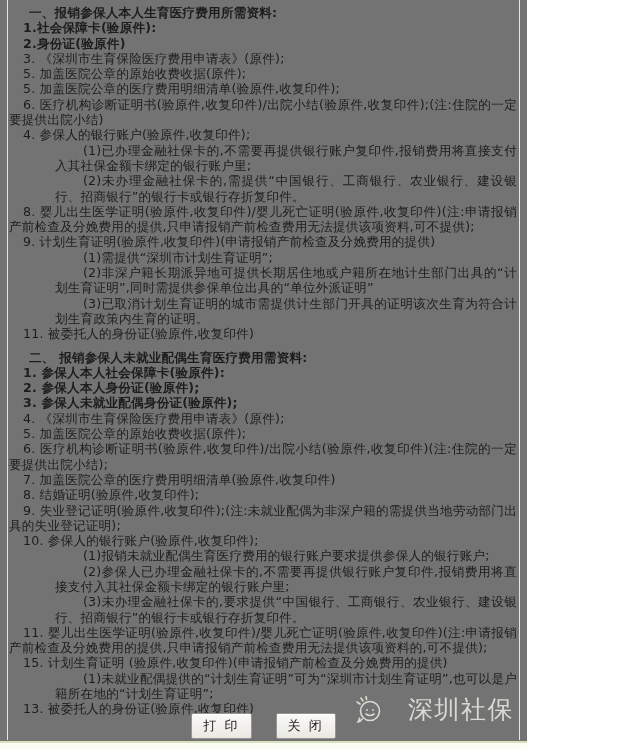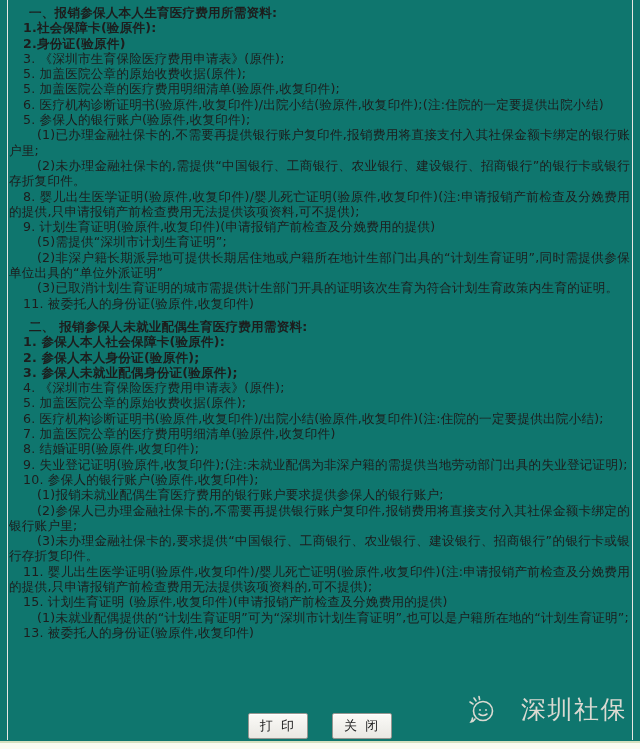--- a/index.html
+++ b/index.html
@@ -1,27 +1,27 @@
 <!DOCTYPE html>
 <html><head>
 <meta charset="utf-8">
 <style>
   html,body{margin:0;padding:0;background:#ffffff;}
   body{width:640px;height:749px;font-family:"DejaVu Sans",sans-serif;}
-  .frame{position:relative;width:640px;height:749px;overflow:hidden;background:#0f766e;}
+  .frame{position:relative;width:527px;height:749px;overflow:hidden;background:#737373;}
   .side-border{position:absolute;top:0;height:740px;width:1px;background:#e7e7e2;}
   .side-border.left{left:7px;}
   .side-border.right{right:7px;}
   .doc{position:absolute;left:9px;right:10px;top:5px;color:#1d1d1d;
        font-size:12.6px;line-height:15.3px;letter-spacing:.2px;
        text-align:justify;}
   .doc p{margin:0;}
   .heading{font-weight:700;text-indent:20px;}
   .lvl0{text-indent:14px;}
-  .lvl1{text-indent:28px;}
+  .lvl1{text-indent:28px;padding-left:46px;}
   .bold{font-weight:700;}
   section{display:block;}
   section.sec-gap{margin-top:8px;}
   .btn-row{position:absolute;left:0;right:0;top:713px;display:flex;
            justify-content:center;gap:24px;}
   .wbtn{font-family:inherit;font-size:13px;color:#222;cursor:pointer;
         background:linear-gradient(#fbfaf7,#e9e8e3);
         border:1px solid #969691;border-radius:2px;
         box-shadow:inset 0 1px 0 #ffffff;
         padding:3px 11px 4px;letter-spacing:2px;line-height:17px;}
@@ -43,26 +43,26 @@
 
   <div class="doc">
     <section>
         <p class="heading">一、报销参保人本人生育医疗费用所需资料:</p>
         <p class="lvl0 bold">1.社会保障卡(验原件):</p>
         <p class="lvl0 bold">2.身份证(验原件)</p>
         <p class="lvl0">3. 《深圳市生育保险医疗费用申请表》(原件);</p>
         <p class="lvl0">5. 加盖医院公章的原始收费收据(原件);</p>
         <p class="lvl0">5. 加盖医院公章的医疗费用明细清单(验原件,收复印件);</p>
         <p class="lvl0">6. 医疗机构诊断证明书(验原件,收复印件)/出院小结(验原件,收复印件);(注:住院的一定要提供出院小结)</p>
-        <p class="lvl0">5. 参保人的银行账户(验原件,收复印件);</p>
+        <p class="lvl0">4. 参保人的银行账户(验原件,收复印件);</p>
         <p class="lvl1">(1)已办理金融社保卡的,不需要再提供银行账户复印件,报销费用将直接支付入其社保金额卡绑定的银行账户里;</p>
         <p class="lvl1">(2)未办理金融社保卡的,需提供“中国银行、工商银行、农业银行、建设银行、招商银行”的银行卡或银行存折复印件。</p>
         <p class="lvl0">8. 婴儿出生医学证明(验原件,收复印件)/婴儿死亡证明(验原件,收复印件)(注:申请报销产前检查及分娩费用的提供,只申请报销产前检查费用无法提供该项资料,可不提供);</p>
         <p class="lvl0">9. 计划生育证明(验原件,收复印件)(申请报销产前检查及分娩费用的提供)</p>
-        <p class="lvl1">(5)需提供“深圳市计划生育证明”;</p>
+        <p class="lvl1">(1)需提供“深圳市计划生育证明”;</p>
         <p class="lvl1">(2)非深户籍长期派异地可提供长期居住地或户籍所在地计生部门出具的“计划生育证明”,同时需提供参保单位出具的“单位外派证明”</p>
         <p class="lvl1">(3)已取消计划生育证明的城市需提供计生部门开具的证明该次生育为符合计划生育政策内生育的证明。</p>
         <p class="lvl0">11. 被委托人的身份证(验原件,收复印件)</p>
       </section>
     <section class="sec-gap">
         <p class="heading">二、 报销参保人未就业配偶生育医疗费用需资料:</p>
         <p class="lvl0 bold">1. 参保人本人社会保障卡(验原件):</p>
         <p class="lvl0 bold">2. 参保人本人身份证(验原件);</p>
         <p class="lvl0 bold">3. 参保人未就业配偶身份证(验原件);</p>
         <p class="lvl0">4. 《深圳市生育保险医疗费用申请表》(原件);</p>

